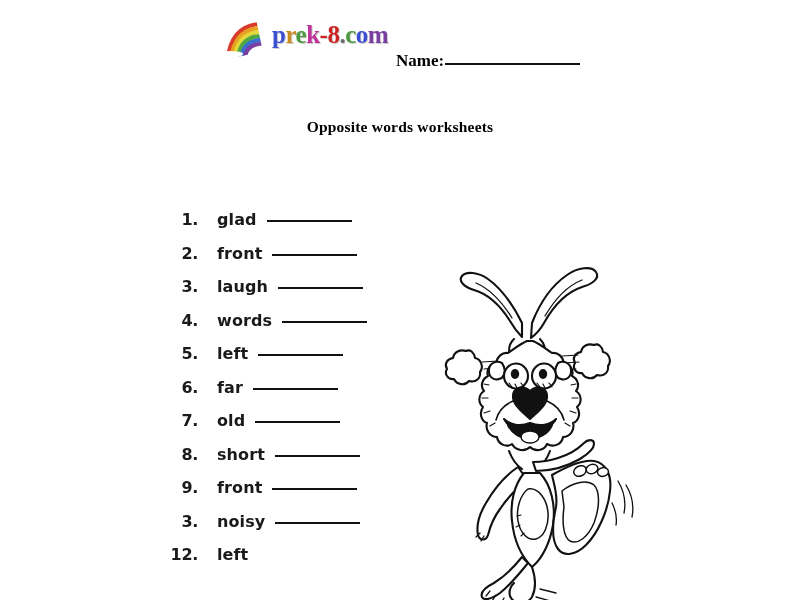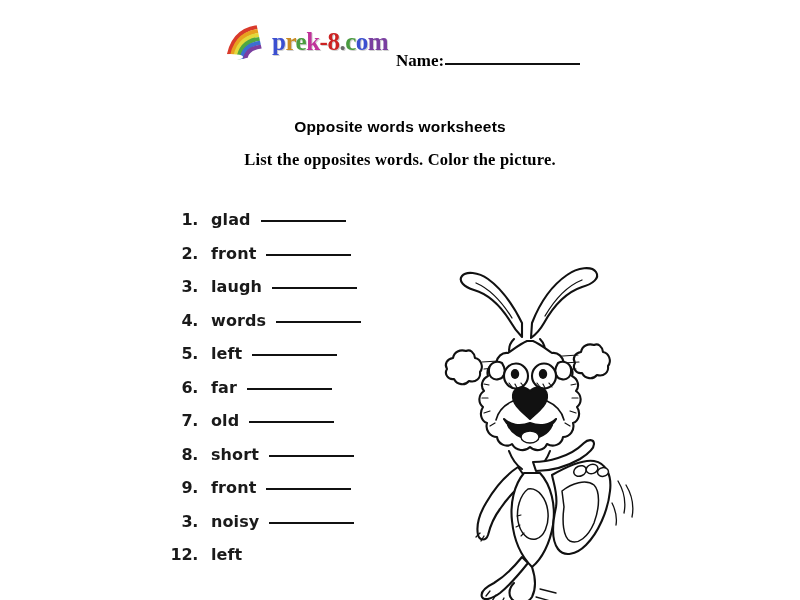--- a/index.html
+++ b/index.html
@@ -31,21 +31,21 @@
     left: 0;
     top: 18px;
     width: 800px;
     height: 50px;
   }
   .brand {
     position: absolute;
     left: 216px;
     top: 4px;
     display: flex;
-    align-items: center;
+    align-items: flex-start;
     height: 42px;
   }
   .rainbow-icon {
     display: block;
     width: 48px;
     height: 36px;
   }
   .brand-text {
     font-family: "Liberation Serif", "DejaVu Serif", serif;
     font-weight: bold;
@@ -83,21 +83,21 @@
     top: -1px;
   }
 
   
   .title {
     position: absolute;
     left: 0;
     top: 118px;
     width: 800px;
     text-align: center;
-    font-family: Liberation Sans, sans-serif;
+    font-family: Liberation Serif, serif;
     font-weight: bold;
     font-size: 15.5px;
     letter-spacing: 0.2px;
   }
   .subtitle {
     position: absolute;
     left: 0;
     top: 150px;
     width: 800px;
     text-align: center;
@@ -123,21 +123,21 @@
     font-size: 16px;
     color: #1a1a1a;
   }
   .row-num {
     width: 30px;
     text-align: right;
     flex: 0 0 auto;
     letter-spacing: -0.3px;
   }
   .row-word {
-    margin-left: 13px;
+    margin-left: 19px;
     flex: 0 0 auto;
     white-space: nowrap;
     letter-spacing: 0.1px;
   }
   .row-rule {
     flex: 0 0 auto;
     width: 85px;
     height: 0;
     border-bottom: 2.4px solid #111111;
     margin-left: 10px;
@@ -183,21 +183,20 @@
       <span class="brand-text" id="brand-text"><span style="color: rgb(59, 79, 208);">p</span><span style="color: rgb(201, 139, 34);">r</span><span style="color: rgb(74, 155, 63);">e</span><span style="color: rgb(192, 51, 154);">k</span><span style="color: rgb(204, 34, 34);">-</span><span style="color: rgb(204, 34, 34);">8</span><span style="color: rgb(106, 106, 106);">.</span><span style="color: rgb(74, 155, 63);">c</span><span style="color: rgb(59, 79, 208);">o</span><span style="color: rgb(122, 63, 160);">m</span></span>
     </div>
 
     <div class="name-block">
       <span class="name-label">Name:</span>
       <span class="name-rule"></span>
     </div>
   </div>
 
   <div class="title">Opposite words worksheets</div>
-  <div class="subtitle">List the opposites words. Color the picture.</div>
 
   <div class="word-list" id="word-list">
       <div class="word-row">
         <span class="row-num">1.</span>
         <span class="row-word">glad</span>
         <span class="row-rule"></span>
       </div>
       <div class="word-row">
         <span class="row-num">2.</span>
         <span class="row-word">front</span>

